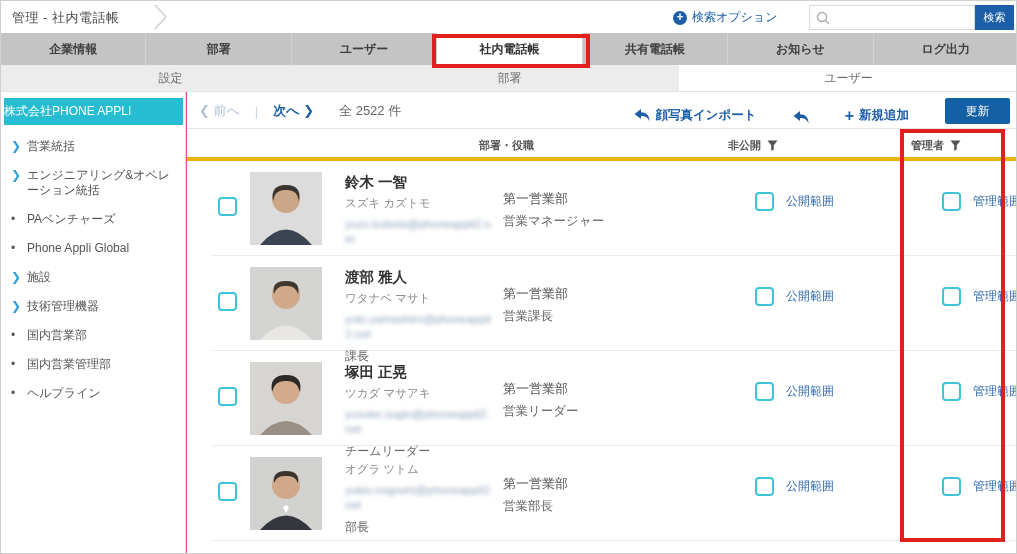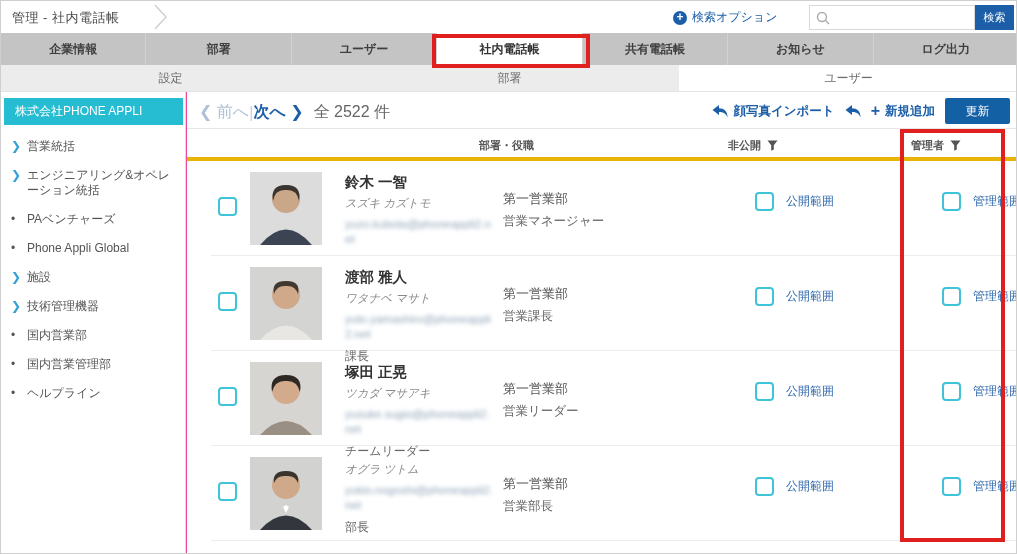--- a/index.html
+++ b/index.html
@@ -35,38 +35,38 @@
   .subtabbar { position:absolute; left:0; top:64px; width:1017px; height:27px; display:flex;
     border-bottom:1px solid #e3e3e3; }
   .subtab { flex:1; display:flex; align-items:center; justify-content:center; font-size:12px;
     color:#6b6b6b; background:#ececec; cursor:pointer; }
   .subtab.active { background:#fff; }
 
   
   .sidebar { position:absolute; left:0; top:91px; width:185px; height:463px; background:#fff;
     border-right:1px solid #ddd; }
   .company-box { position:absolute; left:3px; top:6px; width:179px; height:27px; background:#26bdd2;
-    color:#fff; font-size:12px; display:flex; align-items:center; padding-left:11px; cursor:pointer; }
+    color:#fff; font-size:12px; display:flex; align-items:center; padding-left:0; cursor:pointer; }
   .tree { position:absolute; left:0; top:40px; width:185px; }
   .tree-item { display:flex; align-items:flex-start; padding:7px 4px 7px 10px; font-size:12px;
     color:#555; cursor:pointer; line-height:1.25; }
   .tree-item .tw { width:16px; flex:0 0 16px; margin-top:0px; }
   .chev { color:#2fa0d9; font-weight:bold; font-size:12px; }
   .bullet { color:#555; font-size:12px; }
 
   
   .main { position:absolute; left:186px; top:91px; width:831px; height:463px; background:#fff; }
 
   .toolbar { position:absolute; left:0; top:0; width:831px; height:37px; border-bottom:1px solid #e6e6e6; }
-  .pager { position:absolute; left:12px; top:10px; display:flex; align-items:center; gap:0; font-size:16px; }
+  .pager { position:absolute; left:12px; top:10px; display:flex; align-items:center; gap:15px; font-size:13px; }
   .pager .prev { color:#aebfd6; cursor:default; }
   .pager .sep { color:#c9d4e2; }
   .pager .next { color:#1c5fa8; font-weight:bold; cursor:pointer; }
   .pager .total { color:#666; margin-left:10px; }
-  .tool-actions { position:absolute; right:8px; top:6px; display:flex; align-items:center; gap:10px; }
+  .tool-actions { position:absolute; right:8px; top:6px; display:flex; align-items:flex-end; gap:36px; }
   .tool-link { display:flex; align-items:center; gap:5px; color:#1c5fa8; font-size:12.5px;
     font-weight:bold; cursor:pointer; white-space:nowrap; }
   .plus-glyph { font-size:16px; font-weight:bold; color:#1c5fa8; line-height:12px; }
   .update-btn { width:65px; height:26px; background:#1360a4; color:#fff; border:none;
     border-radius:2px; font-size:12px; cursor:pointer; }
 
   
   .thead { position:absolute; left:0; top:37px; width:927px; height:32px; border-bottom:4px solid #eab308; }
   .th { position:absolute; top:9px; font-size:11px; font-weight:bold; color:#555;
     display:flex; align-items:center; gap:6px; }
@@ -75,21 +75,21 @@
   .th-admin { left:724px; }
 
   .rows { position:absolute; left:0; top:69px; width:831px;margin-left:24px; }
   .urow { position:relative; width:831px; height:95px; border-bottom:1px solid #ececec; }
   .row-check { position:absolute; left:7px; top:36px; }
   .cb { display:inline-block; width:19px; height:19px; border:2px solid #3fc3d8; border-radius:4px;
     background:#fff; cursor:pointer; }
   .avatar { position:absolute; left:39px; top:11px; width:72px; height:73px; overflow:hidden; cursor:pointer; }
   .namecol { position:absolute; left:134px; top:12px; width:152px; }
   .uname { font-size:14.5px; font-weight:bold; color:#333; }
-  .ukana { font-size:11.5px; color:#8a8a8a; margin-top:4px;font-style:italic; }
+  .ukana { font-size:11.5px; color:#8a8a8a; margin-top:4px; }
   .uemail { font-size:11.5px; color:#8fa3b8; margin-top:6px; width:150px; word-break:break-all;
     line-height:1.3; filter:blur(2.2px); user-select:none; }
   .utitle { font-size:12px; color:#666; margin-top:6px; }
   .deptcol { position:absolute; left:292px; top:29px; width:180px; }
   .udept { font-size:13px; color:#555; }
   .urole { font-size:12.5px; color:#666; margin-top:5px; }
   .scope { position:absolute; top:31px; display:flex; align-items:center; gap:12px; }
   .scope-priv { left:544px; }
   .scope-admin { left:731px; }
   .scope a { font-size:12px; color:#2e68ad; text-decoration:none; cursor:pointer; }

